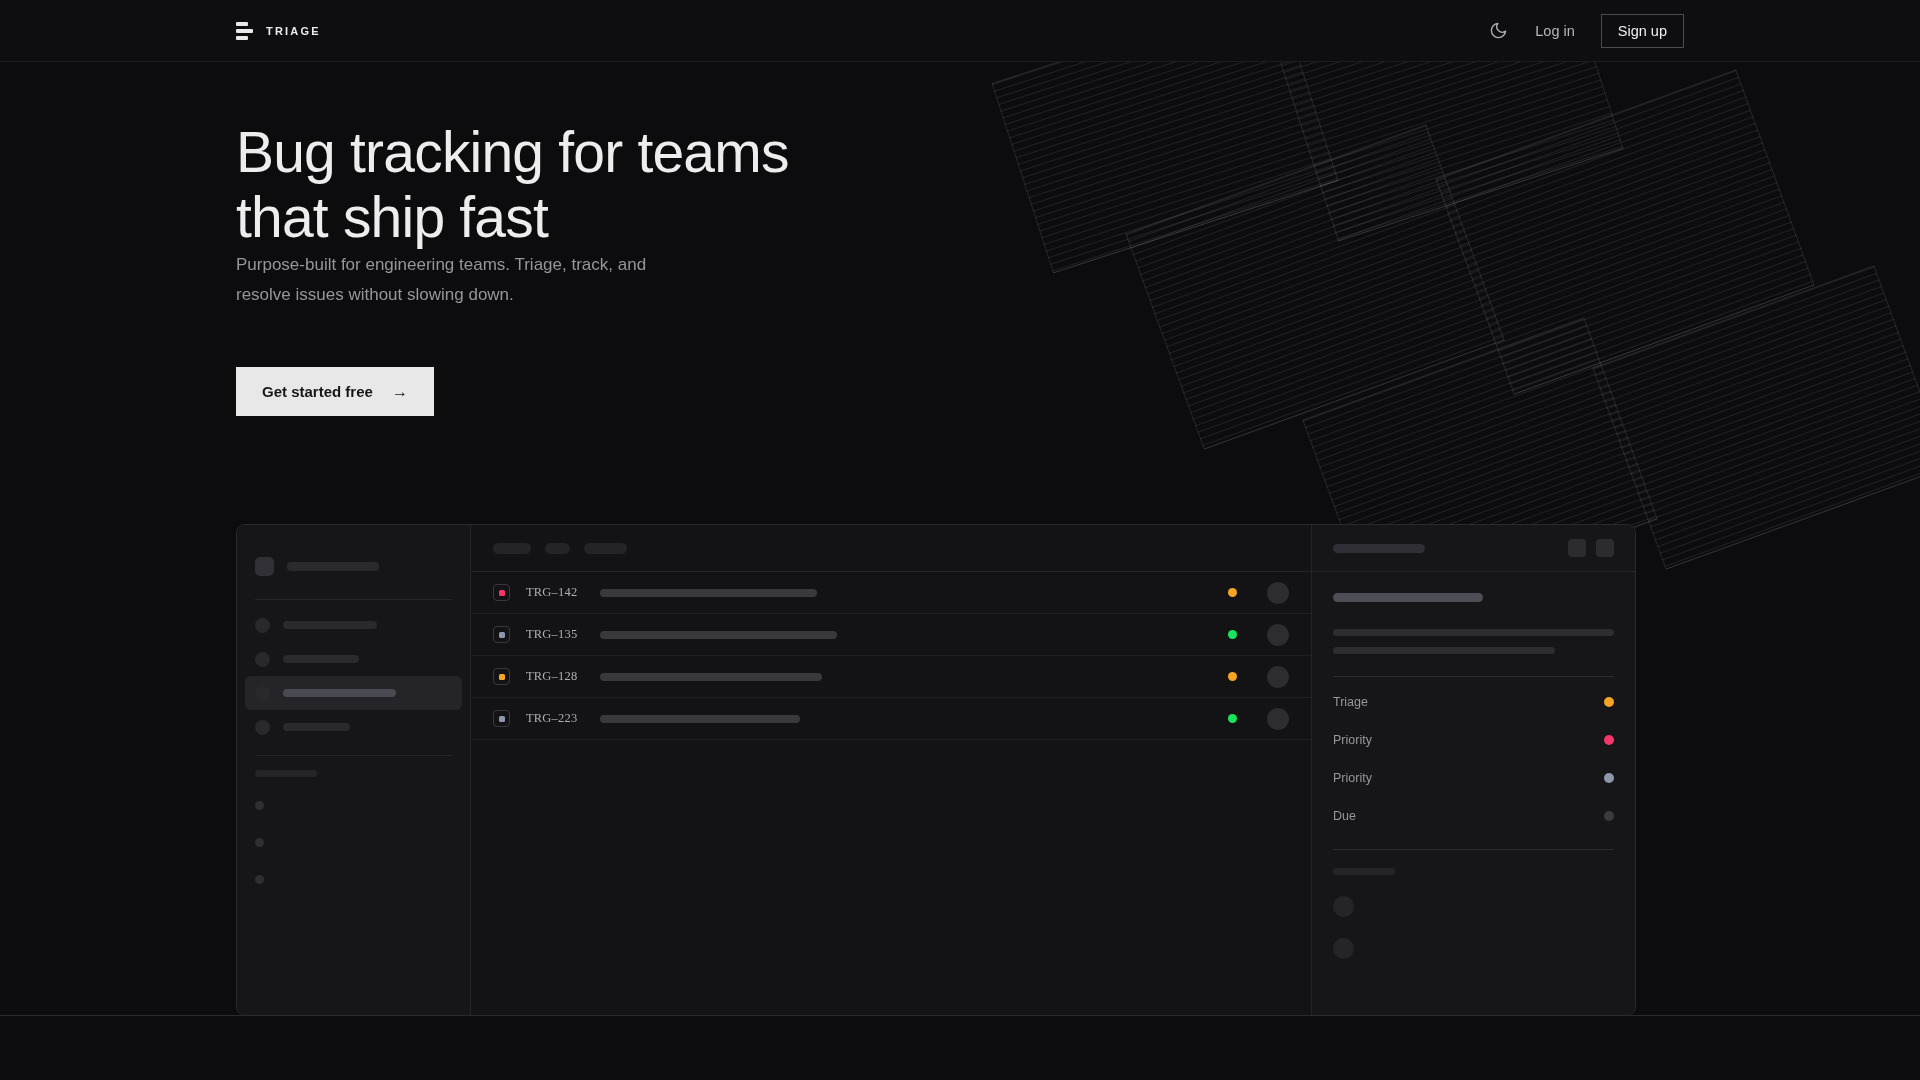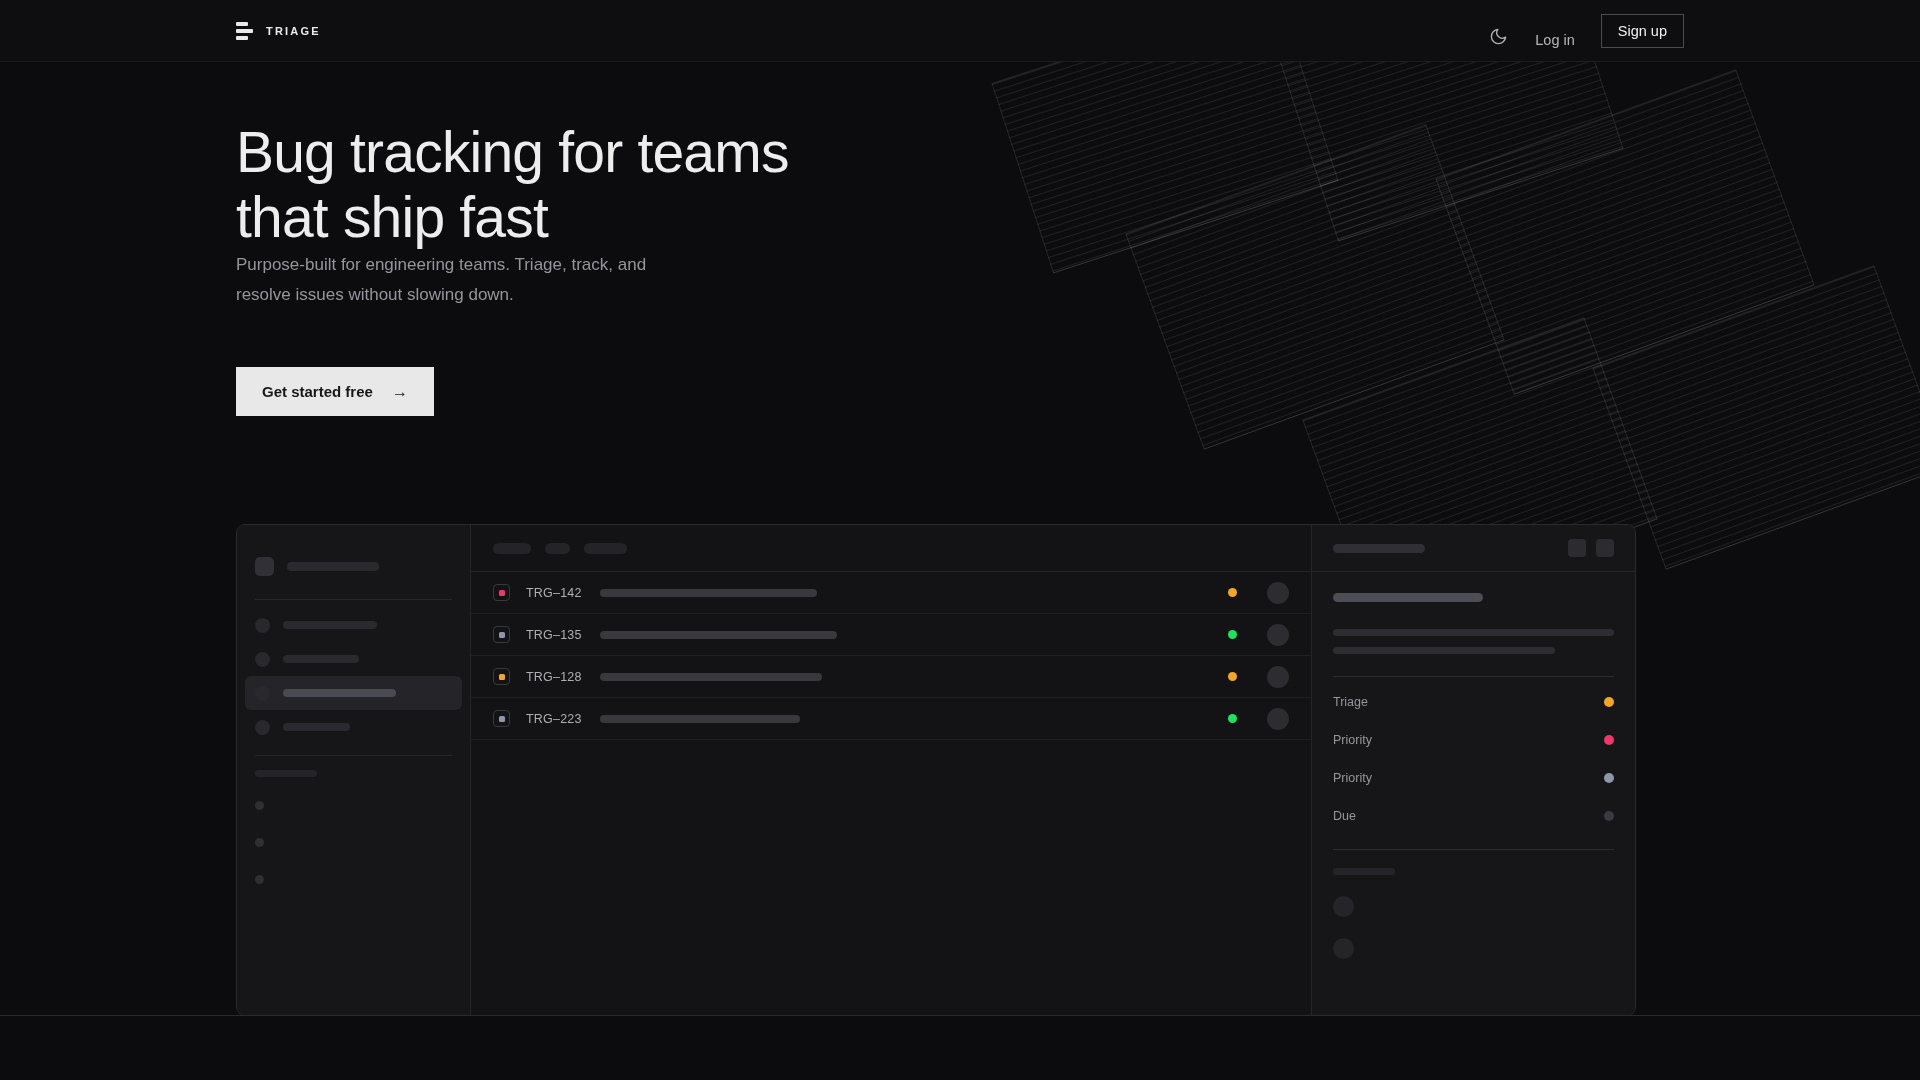--- a/index.html
+++ b/index.html
@@ -54,21 +54,21 @@
     font-size: 11px;
     letter-spacing: 2.2px;
     font-weight: 700;
     color: #eaeaec;
   }
 
   #nav-right {
     position: absolute;
     right: 236px;
     display: flex;
-    align-items: flex-end;
+    align-items: center;
     gap: 26px;
   }
   #theme-toggle {
     width: 22px; height: 22px;
     display: flex; align-items: center; justify-content: center;
     cursor: pointer;
   }
   #theme-toggle svg { display: block; }
   #login-link {
     font-size: 14.5px;
@@ -200,21 +200,21 @@
   #list-toolbar {
     height: 47px;
     border-bottom: 1px solid #252529;
     display: flex;
     align-items: center;
     gap: 14px;
     padding: 0 22px;
     flex: 0 0 auto;
   }
   .pill { height: 11px; border-radius: 6px; background: #242428; }
-  #list-rows { flex: 1 1 auto; }
+  #list-rows { flex: 1 1 auto; font-family: Liberation Serif, serif; }
   .row {
     display: flex;
     align-items: center;
     height: 42px;
     padding: 0 22px;
     border-bottom: 1px solid #1f1f23;
     gap: 16px;
     cursor: pointer;
     position: relative;
   }

